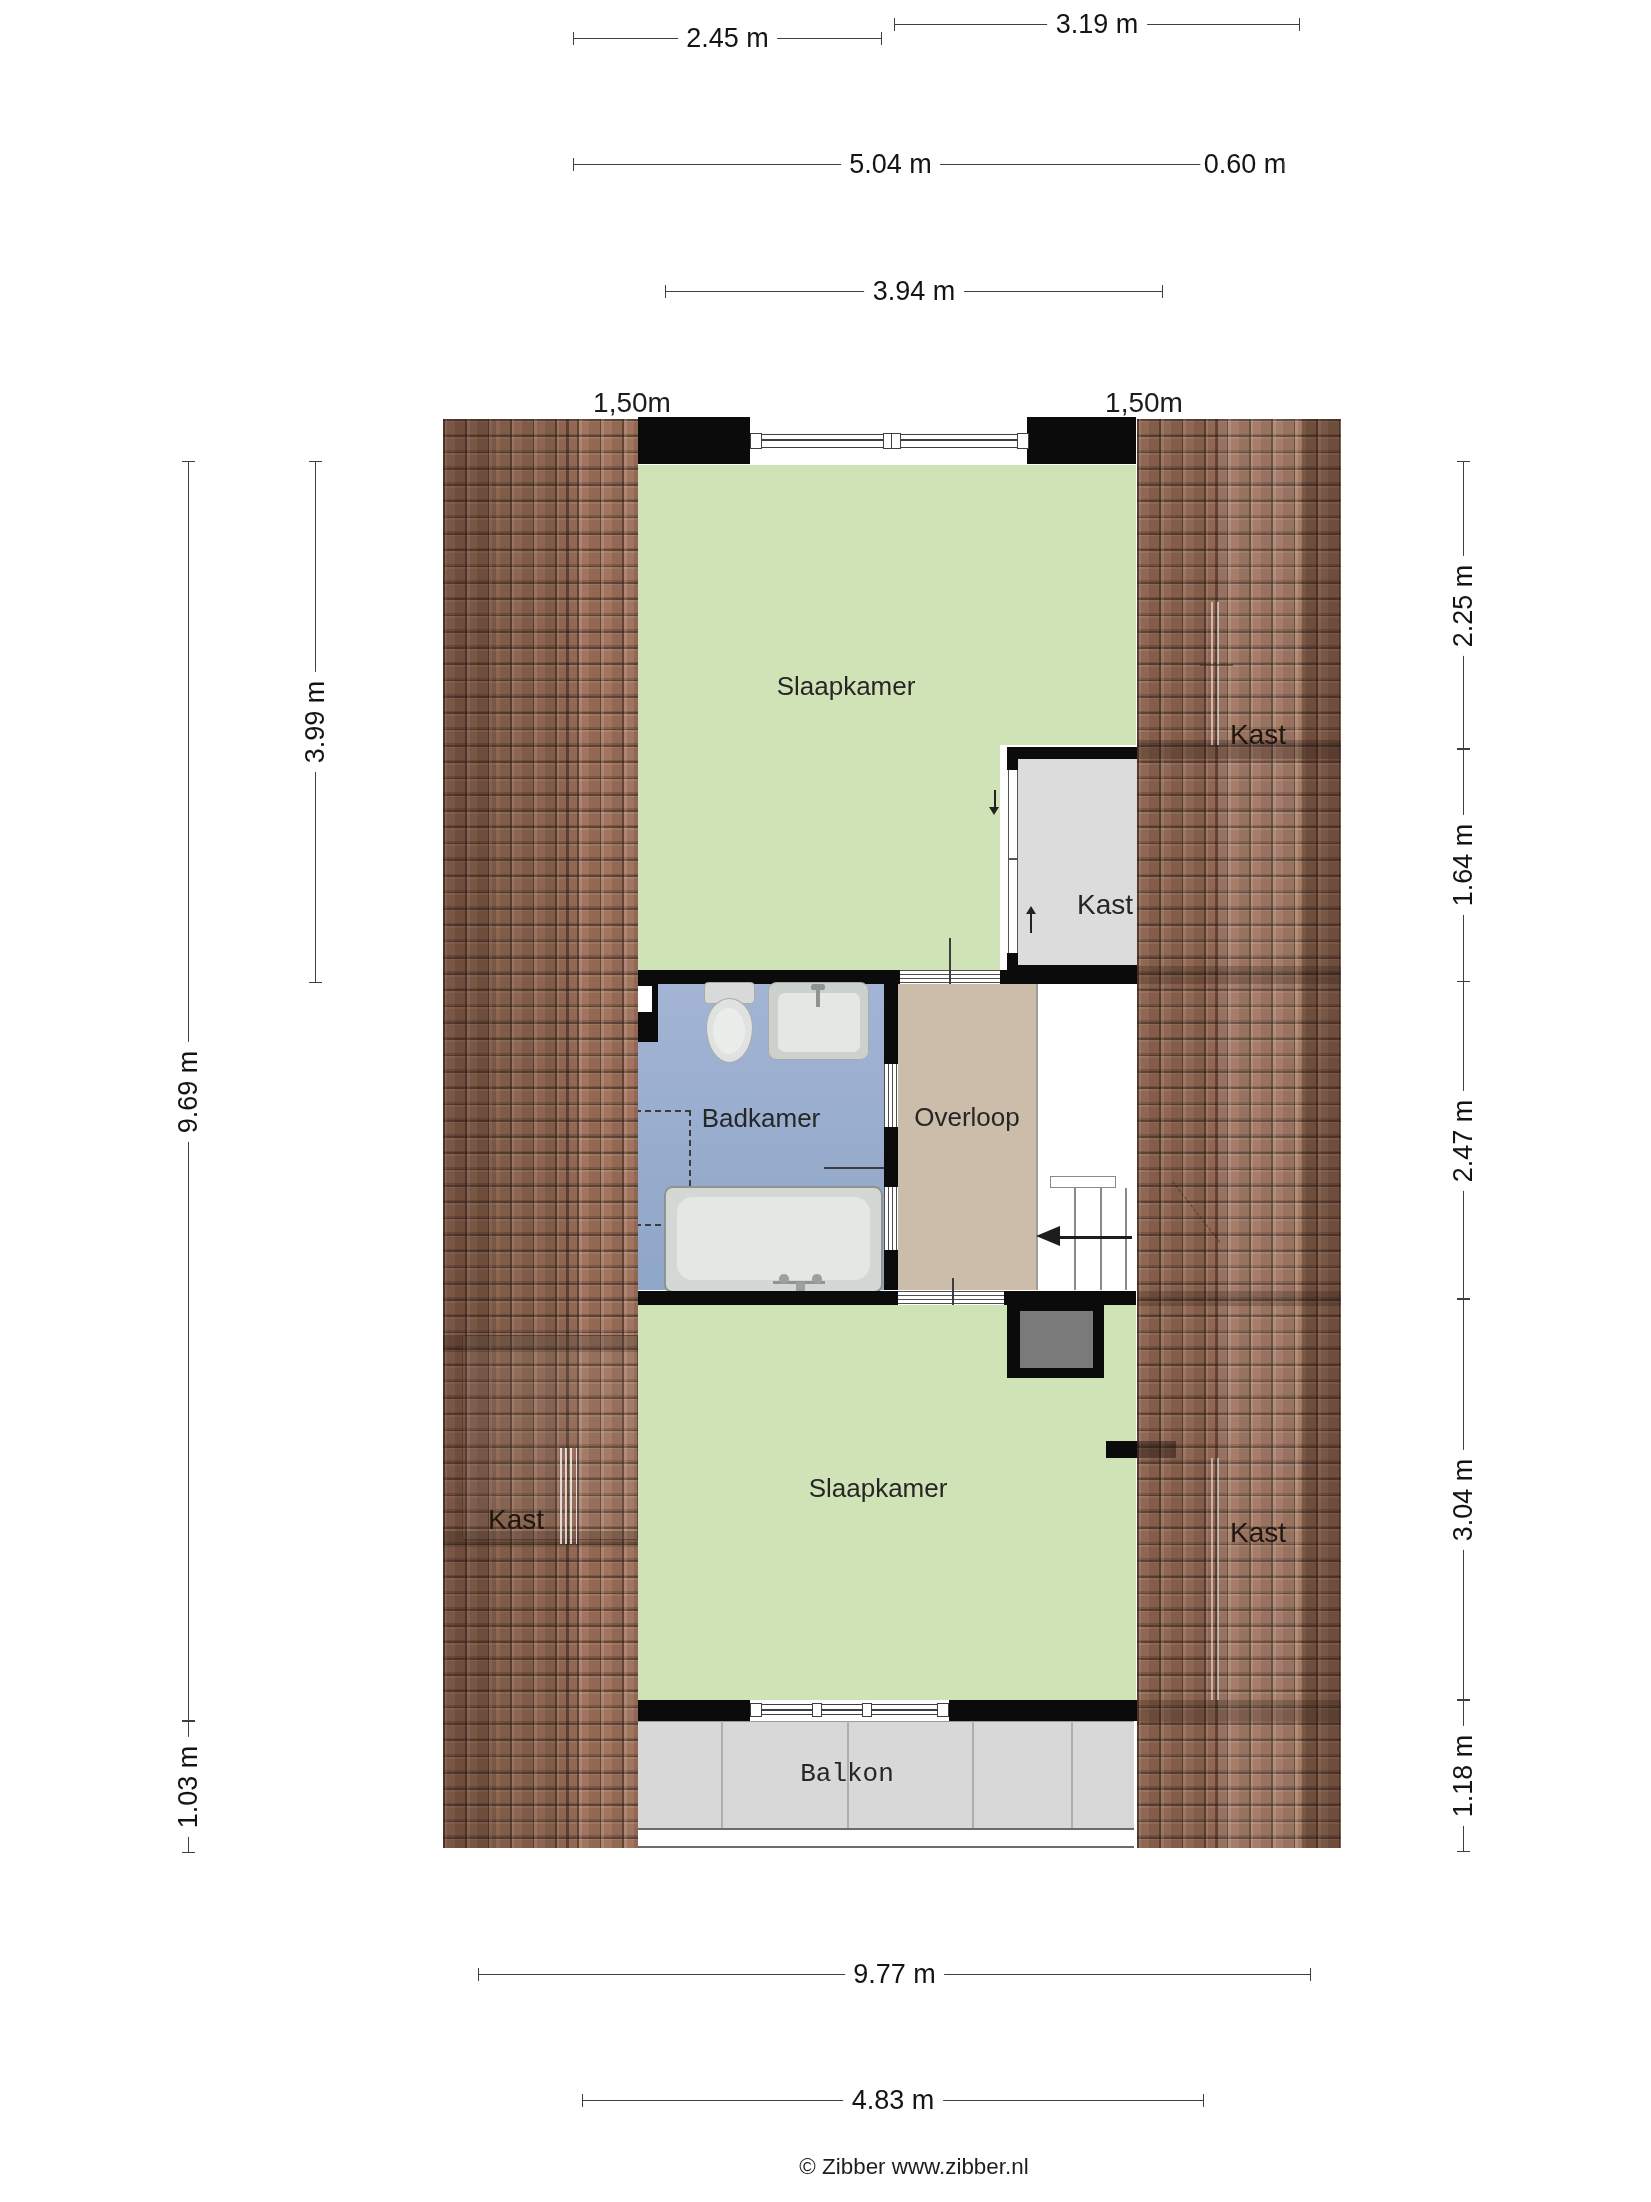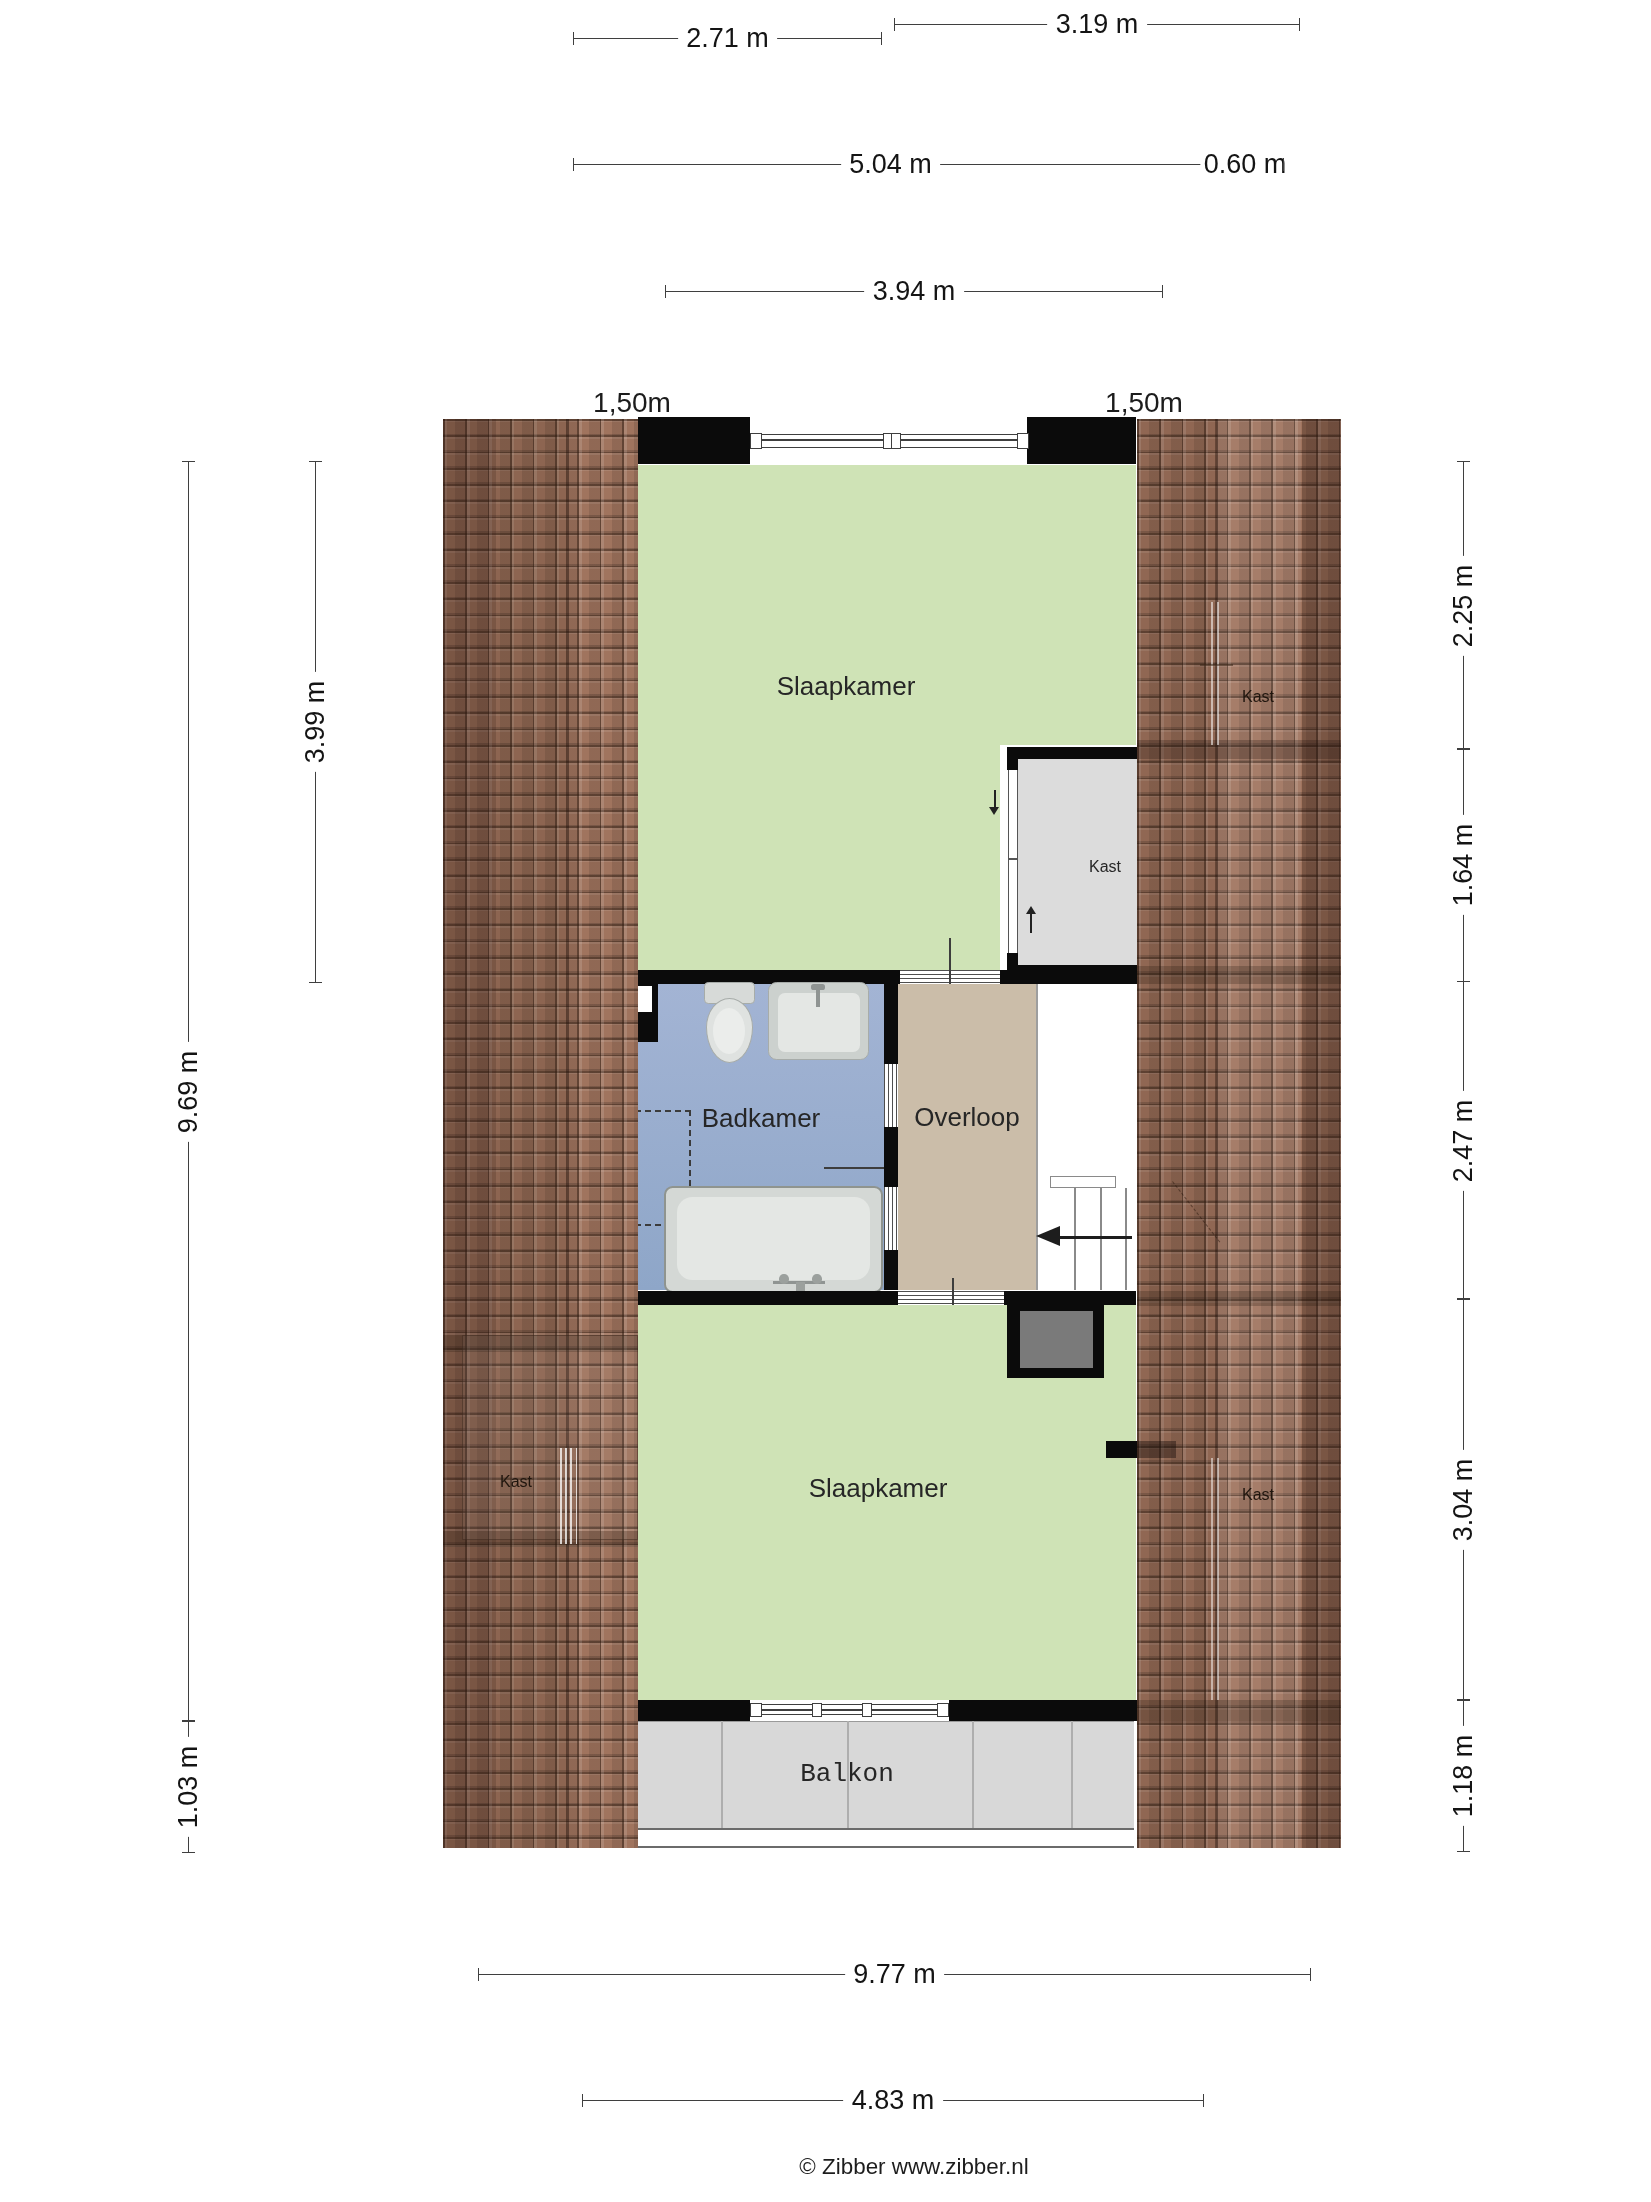--- a/index.html
+++ b/index.html
@@ -24,21 +24,21 @@
   .leaf{position:absolute;background:#3d3d3d;}
 
   
   .winband{position:absolute;background:#fff;}
   .glaz{position:absolute;border-top:1.7px solid #3f3f3f;border-bottom:1.7px solid #3f3f3f;
         background-image:linear-gradient(180deg, rgba(0,0,0,0) 0 4.3px, #3f3f3f 4.3px 6px, rgba(0,0,0,0) 6px);}
   .post{position:absolute;background:#fff;border:1.7px solid #3f3f3f;box-sizing:border-box;}
 
   
   .room-label{position:absolute;transform:translate(-50%,-50%);font-size:26px;color:#262626;white-space:nowrap;}
-  .kast-label{position:absolute;transform:translate(-50%,-50%);font-size:16px;color:#20160e;white-space:nowrap;}
+  .kast-label{position:absolute;transform:translate(-50%,-50%);font-size:28px;color:#20160e;white-space:nowrap;margin-top:38px;}
   .knee-label{position:absolute;transform:translate(-50%,-50%);font-size:28px;color:#1c1c1c;white-space:nowrap;}
 
   
   .dimh{position:absolute;border-top:1.7px solid #3f3f3f;height:0;}
   .dimh::before,.dimh::after{content:'';position:absolute;top:-6.9px;height:13px;border-left:1.7px solid #3f3f3f;}
   .dimh::before{left:-0.9px;} .dimh::after{right:-0.9px;}
   .dimh .dim-label{position:absolute;left:50%;top:-0.9px;transform:translate(-50%,-50%);background:#fff;padding:0 8.6px;font-size:27px;color:#141414;white-space:nowrap;}
   .dimv{position:absolute;border-left:1.7px solid #3f3f3f;width:0;}
   .dimv::before,.dimv::after{content:'';position:absolute;left:-6.9px;width:13px;border-top:1.7px solid #3f3f3f;}
   .dimv::before{top:-0.9px;} .dimv::after{bottom:-0.9px;}
@@ -189,21 +189,21 @@
   <span class="room-label" style="left:846px;top:686px;">Slaapkamer</span>
   <span class="room-label" style="left:761px;top:1118px;">Badkamer</span>
   <span class="room-label" style="left:967px;top:1117px;">Overloop</span>
   <span class="room-label" style="left:878px;top:1488px;">Slaapkamer</span>
   <span class="room-label" style="left:847px;top:1774px;font-family:Liberation Mono, monospace;">Balkon</span>
   <span class="kast-label" style="left:1258px;top:697px;">Kast</span>
   <span class="kast-label" style="left:516px;top:1482px;">Kast</span>
   <span class="kast-label" style="left:1258px;top:1495px;">Kast</span>
 
   <div class="dimh" style="left:574px;top:38px;width:307px;">
-    <span class="dim-label">2.71 m</span>
+    <span class="dim-label">2.45 m</span>
   </div>
   <div class="dimh" style="left:895px;top:24px;width:404px;">
     <span class="dim-label">3.19 m</span>
   </div>
   <div class="dimh" style="left:574px;top:164px;width:633px;">
     <span class="dim-label">5.04 m</span>
   </div>
   <div class="dimh" style="left:1207px;top:164px;width:76px;">
     <span class="dim-label" style="padding:0 3.4px;">0.60 m</span>
   </div>

